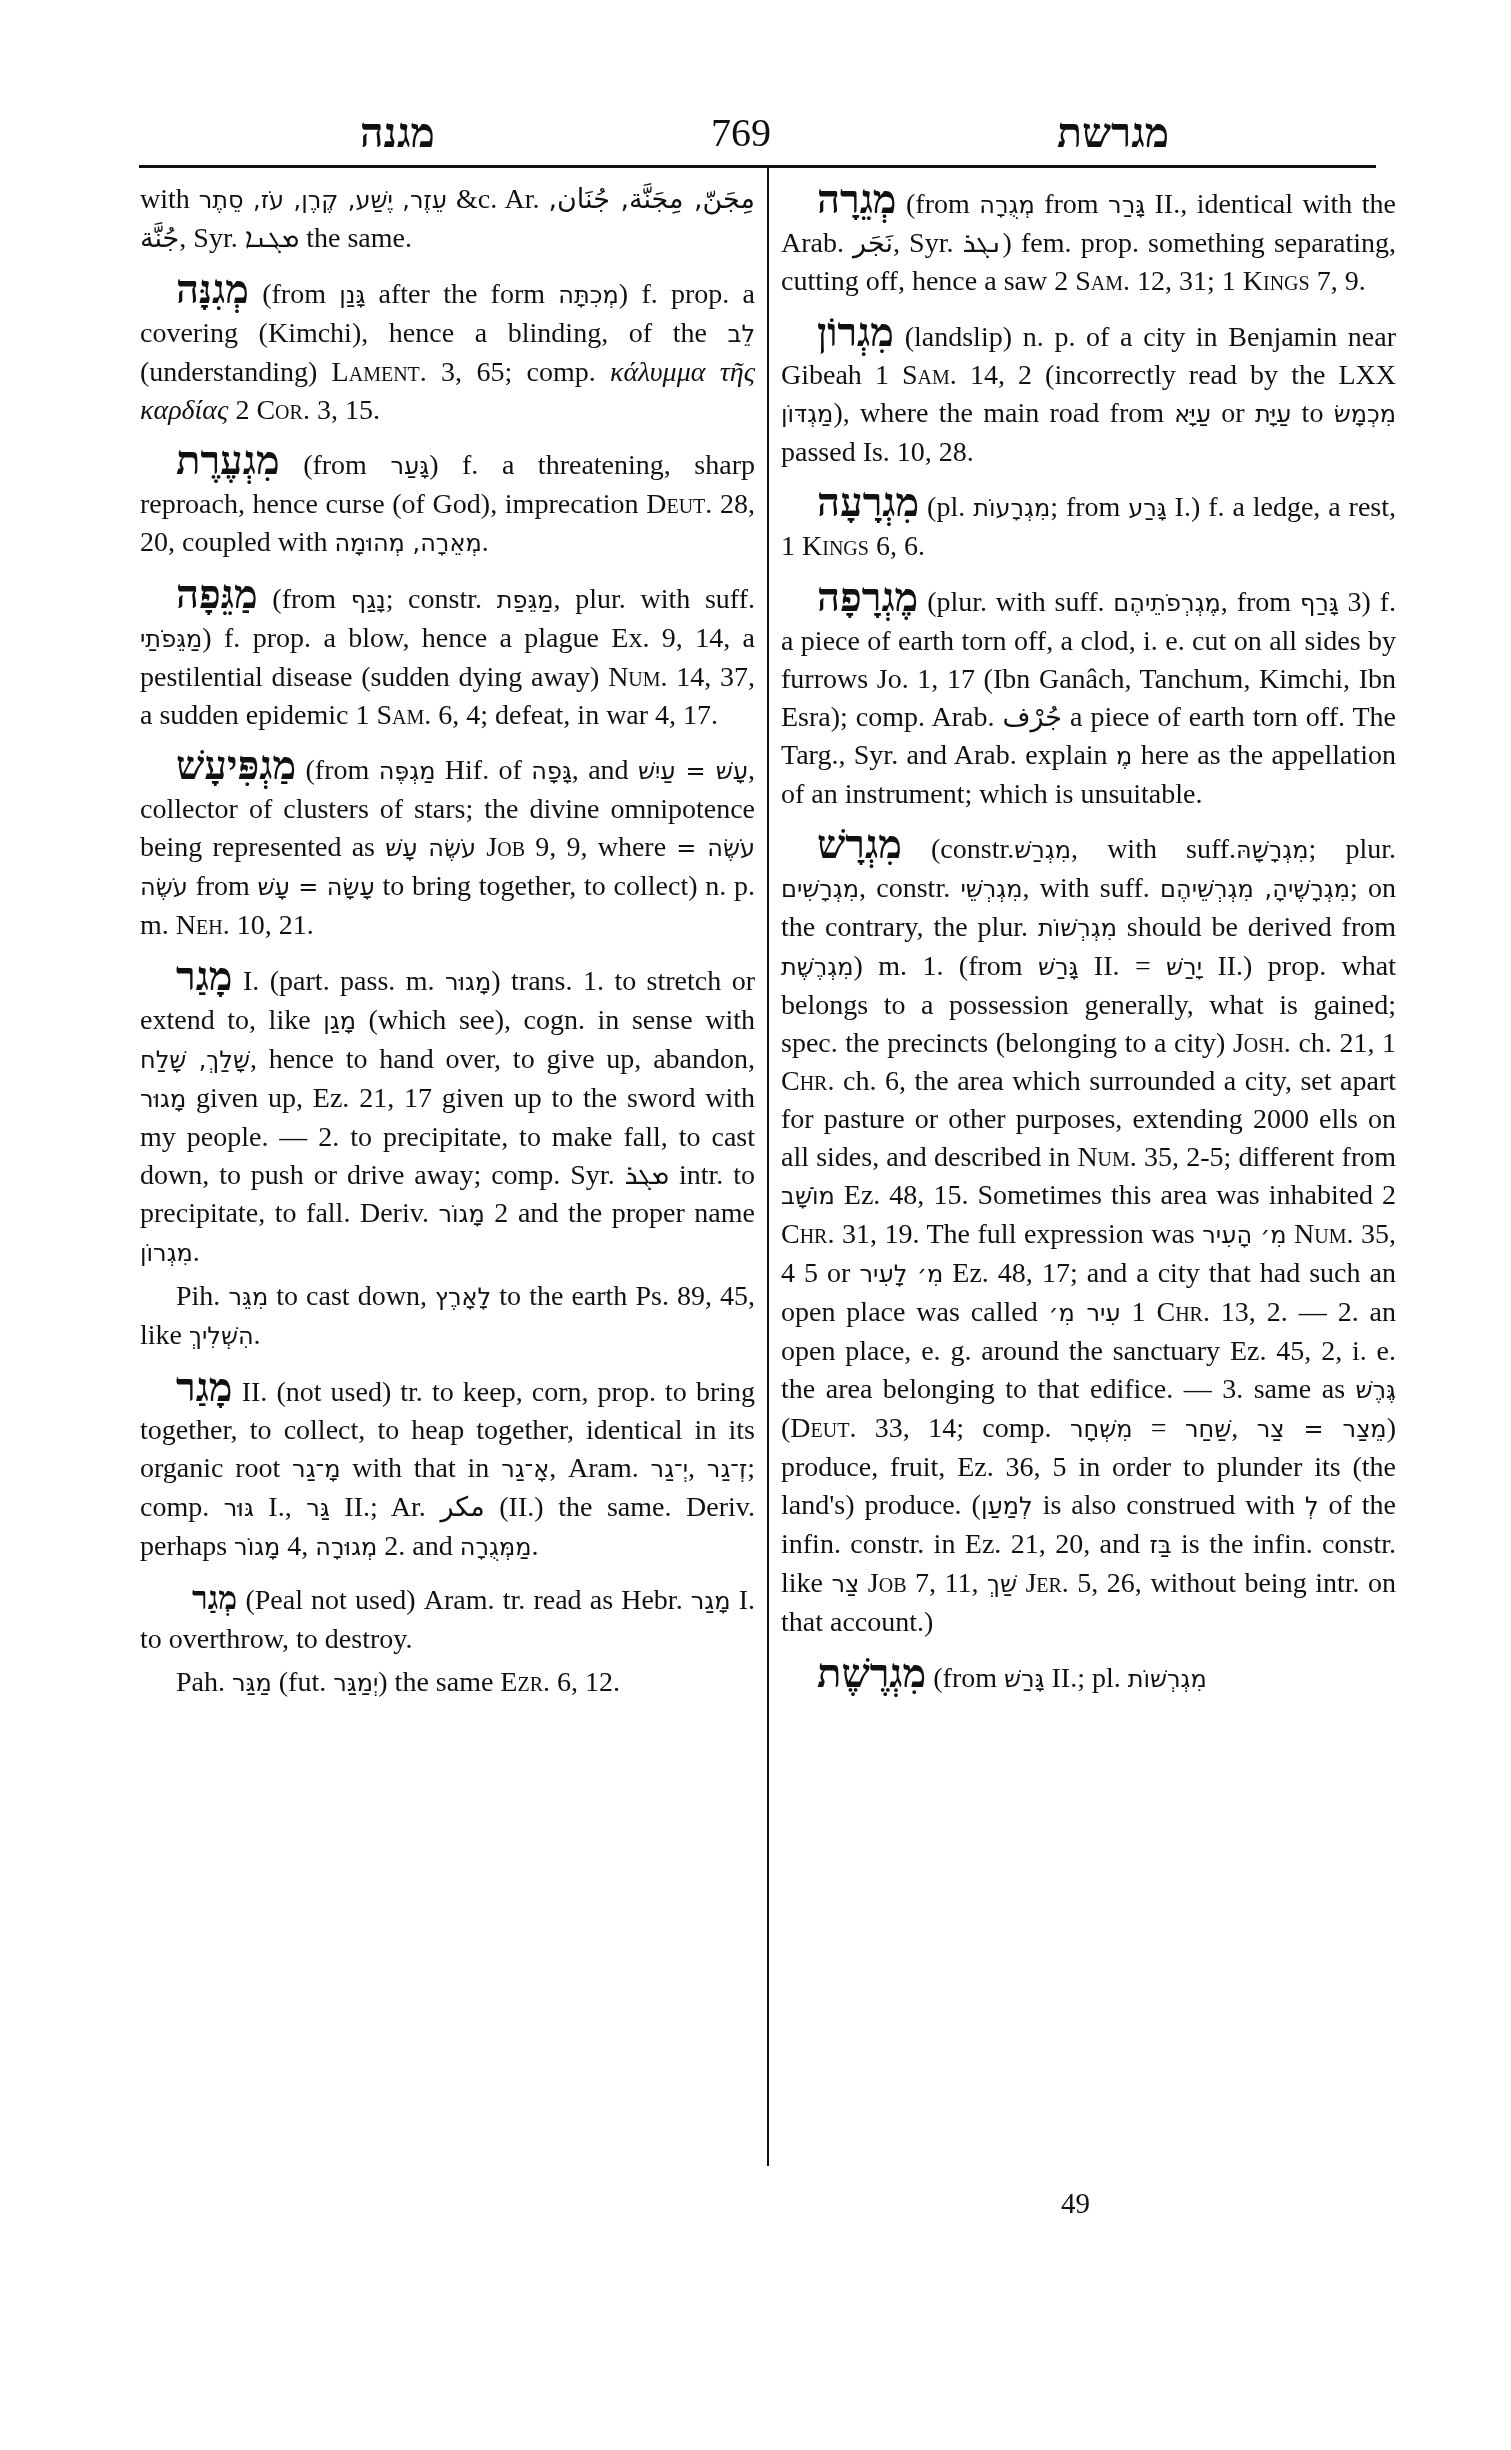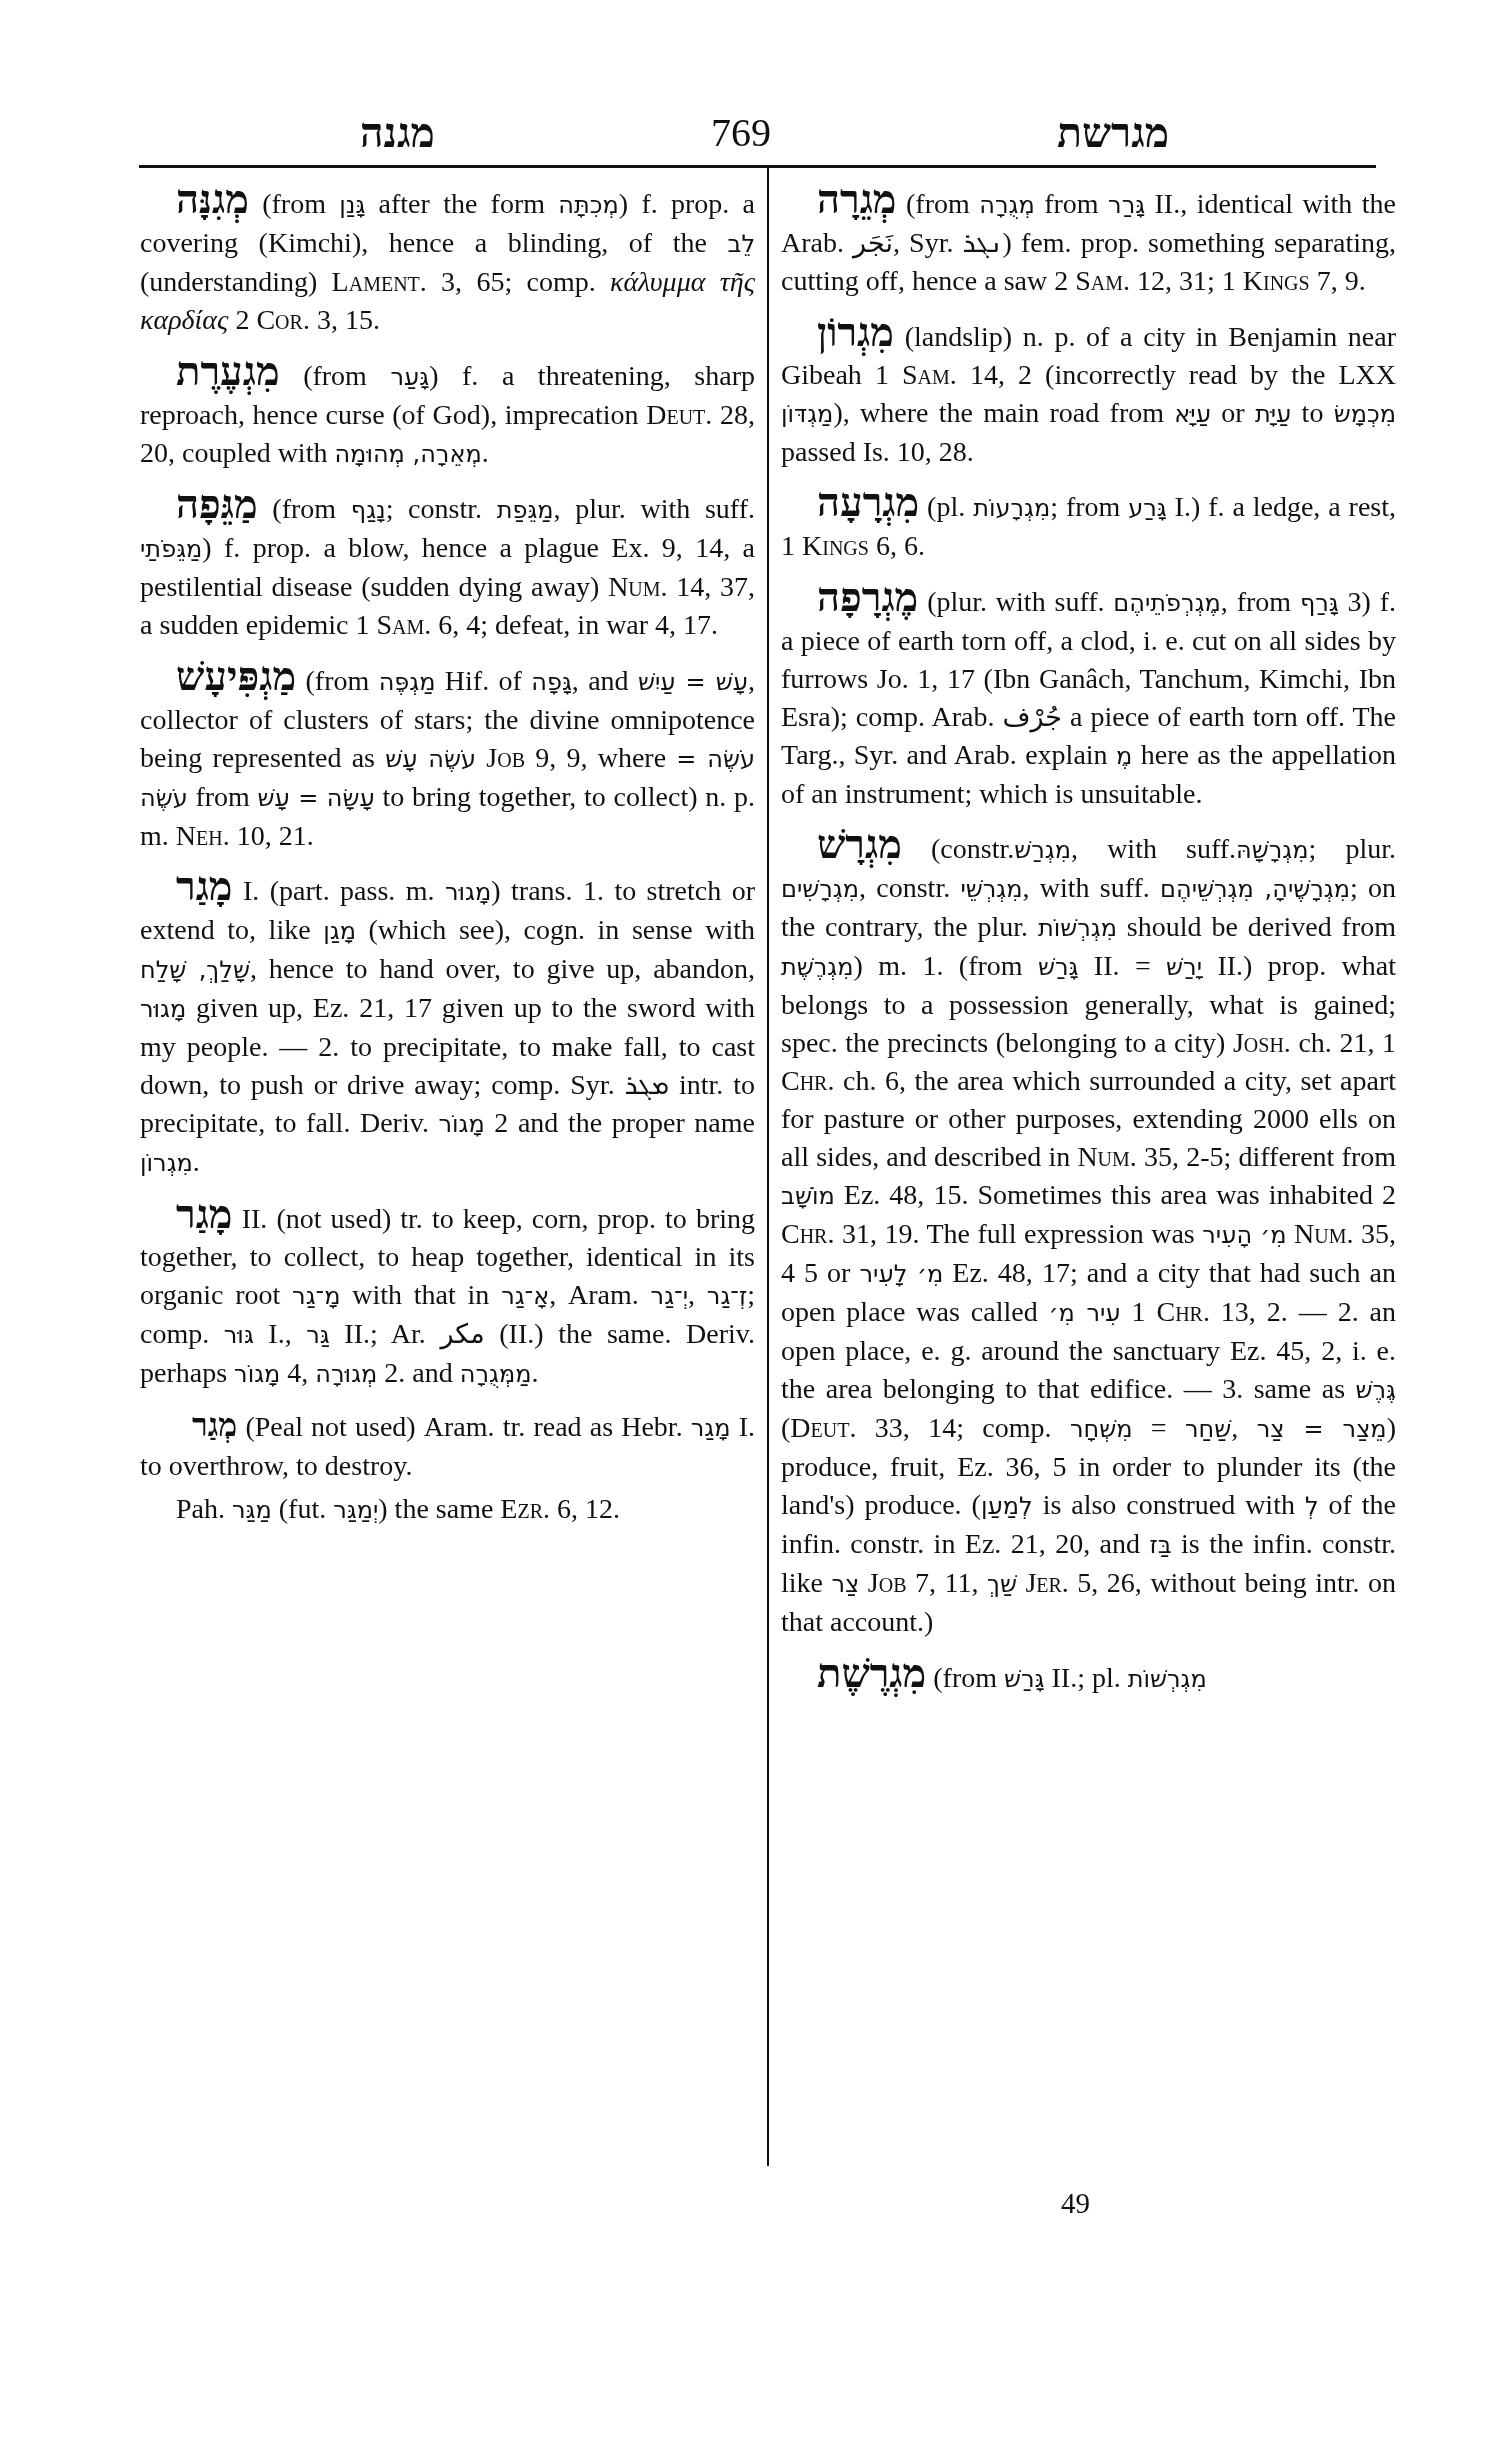--- a/index.html
+++ b/index.html
@@ -34,25 +34,27 @@
 
   <div class="running-head">
     <span class="head-left">מגנה</span>
     <span class="head-center">769</span>
     <span class="head-right">מגרשת</span>
   </div>
   <div class="head-rule"></div>
   <div class="col-divider"></div>
 
   <div class="column col-left">
+      <p class="entry cont"><span>with </span><span class="he" dir="rtl">עֵזֶר, יֶשַׁע, קֶרֶן, עֹז, סֵתֶר</span><span> &amp;c.  Ar. </span><span class="ar" dir="rtl">مِجَنّ, مِجَنَّة, جُنَان, جُنَّة</span><span>, Syr. </span><span class="ar" dir="rtl">ܡܓܢܐ</span><span> the same.</span></p>
       <p class="entry"><span class="hw" dir="rtl">מְגִנָּה</span><span> (from </span><span class="he" dir="rtl">גָּנַן</span><span> after the form </span><span class="he" dir="rtl">מְכִתָּה</span><span>) </span><span class="i">f.</span><span> prop. a covering (</span><span class="i">Kimchi</span><span>), hence </span><span class="i">a blinding</span><span>, of the </span><span class="he" dir="rtl">לֵב</span><span> (</span><span class="i">understanding</span><span>) </span><span class="sc">Lament.</span><span> 3, 65; comp. </span><span class="gr">κάλυμμα τῆς καρδίας</span><span> 2 </span><span class="sc">Cor.</span><span> 3, 15.</span></p>
       <p class="entry"><span class="hw" dir="rtl">מִגְעֶרֶת</span><span> (from </span><span class="he" dir="rtl">גָּעַר</span><span>) </span><span class="i">f.</span><span> a threatening, sharp reproach, hence </span><span class="i">curse</span><span> (of God), </span><span class="i">imprecation</span><span> </span><span class="sc">Deut.</span><span> 28, 20, coupled with </span><span class="he" dir="rtl">מְאֵרָה, מְהוּמָה</span><span>.</span></p>
       <p class="entry"><span class="hw" dir="rtl">מַגֵּפָה</span><span> (from </span><span class="he" dir="rtl">נָגַף</span><span>; </span><span class="i">constr.</span><span> </span><span class="he" dir="rtl">מַגֵּפַת</span><span>, </span><span class="i">plur.</span><span> with </span><span class="i">suff.</span><span> </span><span class="he" dir="rtl">מַגֵּפֹתַי</span><span>) </span><span class="i">f.</span><span> prop. a blow, hence </span><span class="i">a plague</span><span> Ex. 9, 14, </span><span class="i">a pestilential disease</span><span> (sudden dying away) </span><span class="sc">Num.</span><span> 14, 37, </span><span class="i">a sudden epidemic</span><span> 1 </span><span class="sc">Sam.</span><span> 6, 4; </span><span class="i">defeat</span><span>, in war 4, 17.</span></p>
       <p class="entry"><span class="hw" dir="rtl">מַגְפִּיעָשׁ</span><span> (from </span><span class="he" dir="rtl">מַגְפֶּה</span><span> Hif. of </span><span class="he" dir="rtl">גָּפָה</span><span>, and </span><span class="he" dir="rtl">עָשׁ = עַיִשׁ</span><span>, </span><span class="i">collector of clusters of stars</span><span>; the divine omnipotence being represented as </span><span class="he" dir="rtl">עֹשֶׂה עָשׁ</span><span> </span><span class="sc">Job</span><span> 9, 9, where </span><span class="he" dir="rtl">עֹשֶׂה = עֹשֶׂה</span><span> from </span><span class="he" dir="rtl">עָשָׂה = עָשׁ</span><span> </span><span class="i">to bring together, to collect</span><span>) </span><span class="i">n. p. m.</span><span> </span><span class="sc">Neh.</span><span> 10, 21.</span></p>
       <p class="entry"><span class="hw" dir="rtl">מָגַר</span><span> I. (</span><span class="i">part. pass. m.</span><span> </span><span class="he" dir="rtl">מָגוּר</span><span>) </span><span class="i">trans.</span><span> 1. </span><span class="i">to stretch</span><span> or </span><span class="i">extend to</span><span>, like </span><span class="he" dir="rtl">מָגַן</span><span> (which see), cogn. in sense with </span><span class="he" dir="rtl">שָׁלַךְ, שָׁלַח</span><span>, hence </span><span class="i">to hand over, to give up, abandon</span><span>, </span><span class="he" dir="rtl">מָגוּר</span><span> </span><span class="i">given up</span><span>, Ez. 21, 17 </span><span class="i">given up to the sword with my people.</span><span> — 2. </span><span class="i">to precipitate, to make fall, to cast down, to push</span><span> or </span><span class="i">drive away</span><span>; comp. Syr. </span><span class="ar" dir="rtl">ܡܓܪ</span><span> intr. to precipitate, to fall.  Deriv. </span><span class="he" dir="rtl">מָגוֹר</span><span> 2 and the proper name </span><span class="he" dir="rtl">מִגְרוֹן</span><span>.</span></p>
+      <p class="entry sub"><span class="i">Pih.</span><span> </span><span class="he" dir="rtl">מִגֵּר</span><span> </span><span class="i">to cast down</span><span>, </span><span class="he" dir="rtl">לָאָרֶץ</span><span> </span><span class="i">to the earth</span><span> Ps. 89, 45, like </span><span class="he" dir="rtl">הִשְׁלִיךְ</span><span>.</span></p>
       <p class="entry"><span class="hw" dir="rtl">מָגַר</span><span> II. (not used) </span><span class="i">tr. to keep</span><span>, corn, prop. </span><span class="i">to bring together, to collect, to heap together</span><span>, identical in its organic root </span><span class="he" dir="rtl">מָ־גַר</span><span> with that in </span><span class="he" dir="rtl">אָ־גַר</span><span>, Aram. </span><span class="he" dir="rtl">יְ־גַר</span><span>, </span><span class="he" dir="rtl">זְ־גַר</span><span>; comp. </span><span class="he" dir="rtl">גּוּר</span><span> I., </span><span class="he" dir="rtl">גַּר</span><span> II.; Ar. </span><span class="ar" dir="rtl">مكر</span><span> (II.) the same. Deriv. perhaps </span><span class="he" dir="rtl">מָגוֹר</span><span> 4, </span><span class="he" dir="rtl">מְגוּרָה</span><span> 2. and </span><span class="he" dir="rtl">מַמְּגֻרָה</span><span>.</span></p>
       <p class="entry"><span class="hw" dir="rtl" style="font-size: 32px; margin-left: 16px;">מְגַר</span><span> (Peal not used) </span><span class="i">Aram. tr.</span><span> read as Hebr. </span><span class="he" dir="rtl">מָגַר</span><span> I. </span><span class="i">to overthrow, to destroy.</span></p>
       <p class="entry sub"><span class="i">Pah.</span><span> </span><span class="he" dir="rtl">מַגַּר</span><span> (</span><span class="i">fut.</span><span> </span><span class="he" dir="rtl">יְמַגַּר</span><span>) the same </span><span class="sc">Ezr.</span><span> 6, 12.</span></p>
     </div>
   <div class="column col-right">
       <p class="entry"><span class="hw" dir="rtl">מְגֵרָה</span><span> (from </span><span class="he" dir="rtl">מְגֻרָה</span><span> from </span><span class="he" dir="rtl">גָּרַר</span><span> II., identical with the Arab. </span><span class="ar" dir="rtl">نَجَر</span><span>, Syr. </span><span class="ar" dir="rtl">ܢܓܪ</span><span>) </span><span class="i">fem.</span><span> prop. something separating, cutting off, hence </span><span class="i">a saw</span><span> 2 </span><span class="sc">Sam.</span><span> 12, 31; 1 </span><span class="sc">Kings</span><span> 7, 9.</span></p>
       <p class="entry"><span class="hw" dir="rtl">מִגְרוֹן</span><span> (</span><span class="i">landslip</span><span>) </span><span class="i">n. p.</span><span> of a city in Benjamin near Gibeah 1 </span><span class="sc">Sam.</span><span> 14, 2 (incorrectly read by the LXX </span><span class="he" dir="rtl">מַגְדּוֹן</span><span>), where the main road from </span><span class="he" dir="rtl">עַיָּא</span><span> or </span><span class="he" dir="rtl">עַיָּת</span><span> to </span><span class="he" dir="rtl">מִכְמָשׂ</span><span> passed Is. 10, 28.</span></p>
       <p class="entry"><span class="hw" dir="rtl">מִגְרָעָה</span><span> (</span><span class="i">pl.</span><span> </span><span class="he" dir="rtl">מִגְרָעוֹת</span><span>; from </span><span class="he" dir="rtl">גָּרַע</span><span> I.) </span><span class="i">f. a ledge, a rest</span><span>, 1 </span><span class="sc">Kings</span><span> 6, 6.</span></p>
       <p class="entry"><span class="hw" dir="rtl">מֶגְרָפָה</span><span> (</span><span class="i">plur.</span><span> with </span><span class="i">suff.</span><span> </span><span class="he" dir="rtl">מֶגְרְפֹתֵיהֶם</span><span>, from </span><span class="he" dir="rtl">גָּרַף</span><span> 3) </span><span class="i">f. a piece of earth torn off, a clod</span><span>, i. e. cut on all sides by furrows Jo. 1, 17 (</span><span class="i">Ibn Ganâch, Tanchum, Kimchi, Ibn Esra</span><span>); comp. Arab. </span><span class="ar" dir="rtl">جُرْف</span><span> a piece of earth torn off.  The Targ., Syr. and Arab. explain </span><span class="he" dir="rtl">מֶ</span><span> here as the appellation of an instrument; which is unsuitable.</span></p>
       <p class="entry"><span class="hw" dir="rtl">מִגְרָשׁ</span><span> (</span><span class="i">constr.</span><span class="he" dir="rtl">מִגְרַשׁ</span><span>, with </span><span class="i">suff.</span><span class="he" dir="rtl">מִגְרָשָׁהּ</span><span>; </span><span class="i">plur.</span><span> </span><span class="he" dir="rtl">מִגְרָשִׁים</span><span>, </span><span class="i">constr.</span><span> </span><span class="he" dir="rtl">מִגְרְשֵׁי</span><span>, with </span><span class="i">suff.</span><span> </span><span class="he" dir="rtl">מִגְרָשֶׁיהָ, מִגְרְשֵׁיהֶם</span><span>; on the contrary, the </span><span class="i">plur.</span><span> </span><span class="he" dir="rtl">מִגְרְשׁוֹת</span><span> should be derived from </span><span class="he" dir="rtl">מִגְרֶשֶׁת</span><span>) </span><span class="i">m.</span><span> 1. (from </span><span class="he" dir="rtl">גָּרַשׁ</span><span> II. = </span><span class="he" dir="rtl">יָרַשׁ</span><span> II.) prop. what belongs to a possession generally, what is gained; spec. </span><span class="i">the precincts</span><span> (</span><span class="i">belonging to a city</span><span>) </span><span class="sc">Josh.</span><span> ch. 21, 1 </span><span class="sc">Chr.</span><span> ch. 6, the area which surrounded a city, set apart for pasture or other purposes, extending 2000 ells on all sides, and described in </span><span class="sc">Num.</span><span> 35, 2-5; different from </span><span class="he" dir="rtl">מוֹשָׁב</span><span> Ez. 48, 15.  Sometimes this area was inhabited 2 </span><span class="sc">Chr.</span><span> 31, 19.  The full expression was </span><span class="he" dir="rtl">מִ׳ הָעִיר</span><span> </span><span class="sc">Num.</span><span> 35, 4 5 or </span><span class="he" dir="rtl">מִ׳ לָעִיר</span><span> Ez. 48, 17; and a city that had such an open place was called </span><span class="he" dir="rtl">עִיר מִ׳</span><span> 1 </span><span class="sc">Chr.</span><span> 13, 2. — 2. </span><span class="i">an open place</span><span>, e. g. around the sanctuary Ez. 45, 2, i. e. the area belonging to that edifice. — 3. same as </span><span class="he" dir="rtl">גֶּרֶשׁ</span><span> (</span><span class="sc">Deut.</span><span> 33, 14; comp. </span><span class="he" dir="rtl">מִשְׁחָר</span><span> = </span><span class="he" dir="rtl">שַׁחַר</span><span>, </span><span class="he" dir="rtl">מֵצַר = צַר</span><span>) </span><span class="i">produce, fruit</span><span>, Ez. 36, 5 </span><span class="i">in order to plunder its</span><span> (the land's) </span><span class="i">produce.</span><span> (</span><span class="he" dir="rtl">לְמַעַן</span><span> is also construed with </span><span class="he" dir="rtl">לְ</span><span> of the infin. constr. in Ez. 21, 20, and </span><span class="he" dir="rtl">בַּז</span><span> is the infin. constr. like </span><span class="he" dir="rtl">צַר</span><span> </span><span class="sc">Job</span><span> 7, 11, </span><span class="he" dir="rtl">שַׁךְ</span><span> </span><span class="sc">Jer.</span><span> 5, 26, without being </span><span class="i">intr.</span><span> on that account.)</span></p>

